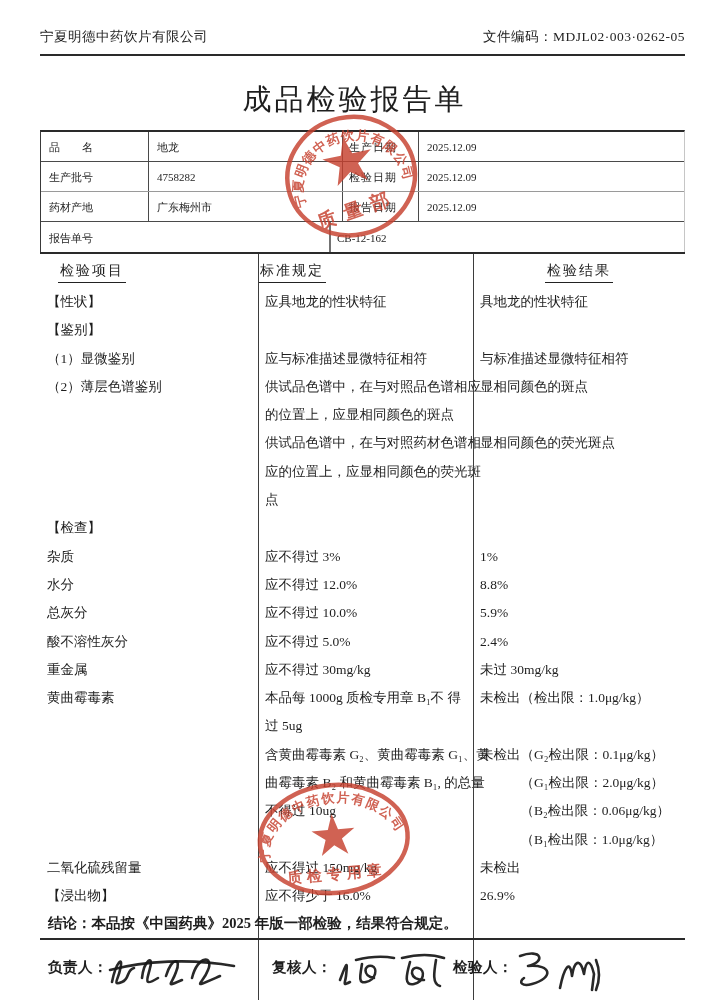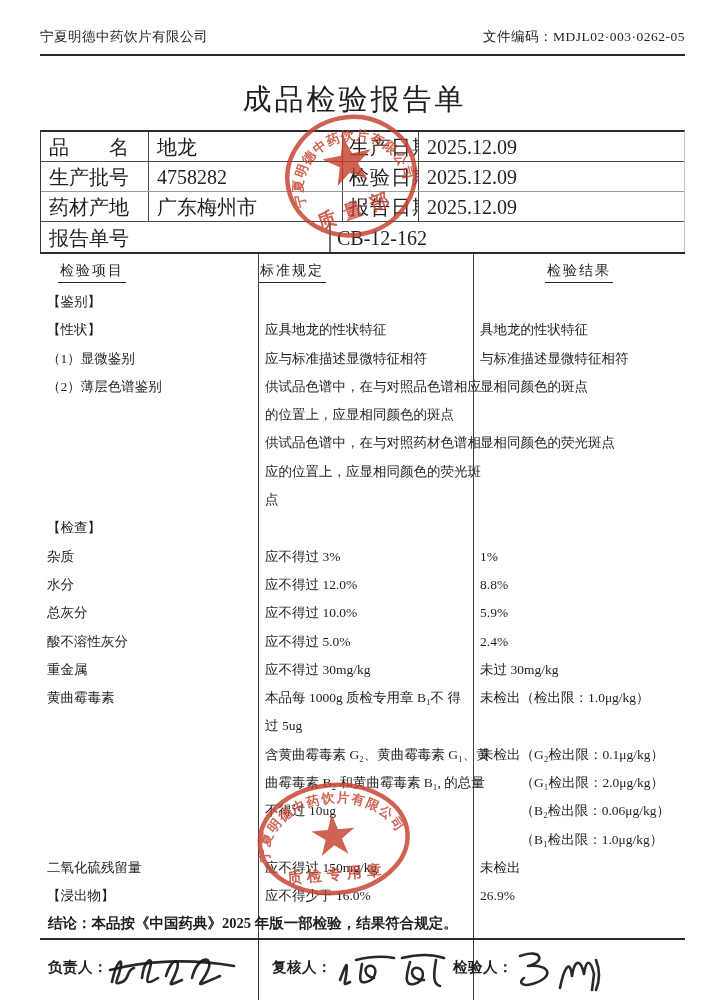--- a/index.html
+++ b/index.html
@@ -12,21 +12,21 @@
        font-size:13.5px;letter-spacing:.5px;}
   .hdr-rule{position:absolute;left:40px;right:40px;top:54px;height:2px;background:#2a2a2a;}
 
   
   .title{position:absolute;left:0;right:16px;top:80px;text-align:center;font-size:29px;font-weight:normal;
          letter-spacing:3px;}
 
   
   .info-table{position:absolute;left:40px;top:130px;width:645px;height:122px;box-sizing:border-box;
               border-top:2px solid #2a2a2a;border-left:1.5px solid #3a3a3a;border-right:1px solid #c6c6c6;
-              font-size:20px;}
+              font-size:11px;}
   .irow{display:flex;height:30px;line-height:30px;box-sizing:border-box;border-bottom:1px solid #4a4a4a;}
   .irow:nth-child(2){border-bottom-color:#9a9a9a;}
   .irow.last{height:32px;line-height:32px;border-bottom:none;}
   .ic{box-sizing:border-box;white-space:nowrap;overflow:hidden;}
   .il1{width:108px;padding-left:8px;border-right:1px solid #4a4a4a;}
   .iv1{width:194px;padding-left:8px;border-right:1px solid #4a4a4a;}
   .il2{width:76px;padding-left:6px;border-right:1px solid #4a4a4a;letter-spacing:1px;}
   .iv2{flex:1;padding-left:8px;}
   .ilwide{width:290px;padding-left:8px;border-right:2px solid #737373;}
   .ivwide{flex:1;padding-left:6px;}
@@ -110,28 +110,28 @@
   <div class="main-table">
     <div class="vline v1"></div>
     <div class="vline v2"></div>
     <div class="mt-head">
       <div class="h1"><span class="u">检验项目</span></div>
       <div class="h2"><span class="u">标准规定</span></div>
       <div class="h3"><span class="u">检验结果</span></div>
     </div>
     <div>
         <div class="tr">
-          <div class="c1">【鉴别】</div>
-          <div class="c2"></div>
-          <div class="c3"></div>
-        </div>
-        <div class="tr">
           <div class="c1">【性状】</div>
           <div class="c2">应具地龙的性状特征</div>
           <div class="c3">具地龙的性状特征</div>
+        </div>
+        <div class="tr">
+          <div class="c1">【鉴别】</div>
+          <div class="c2"></div>
+          <div class="c3"></div>
         </div>
         <div class="tr">
           <div class="c1">（1）显微鉴别</div>
           <div class="c2">应与标准描述显微特征相符</div>
           <div class="c3">与标准描述显微特征相符</div>
         </div>
         <div class="tr">
           <div class="c1">（2）薄层色谱鉴别</div>
           <div class="c2">供试品色谱中，在与对照品色谱相应</div>
           <div class="c3">显相同颜色的斑点</div>

